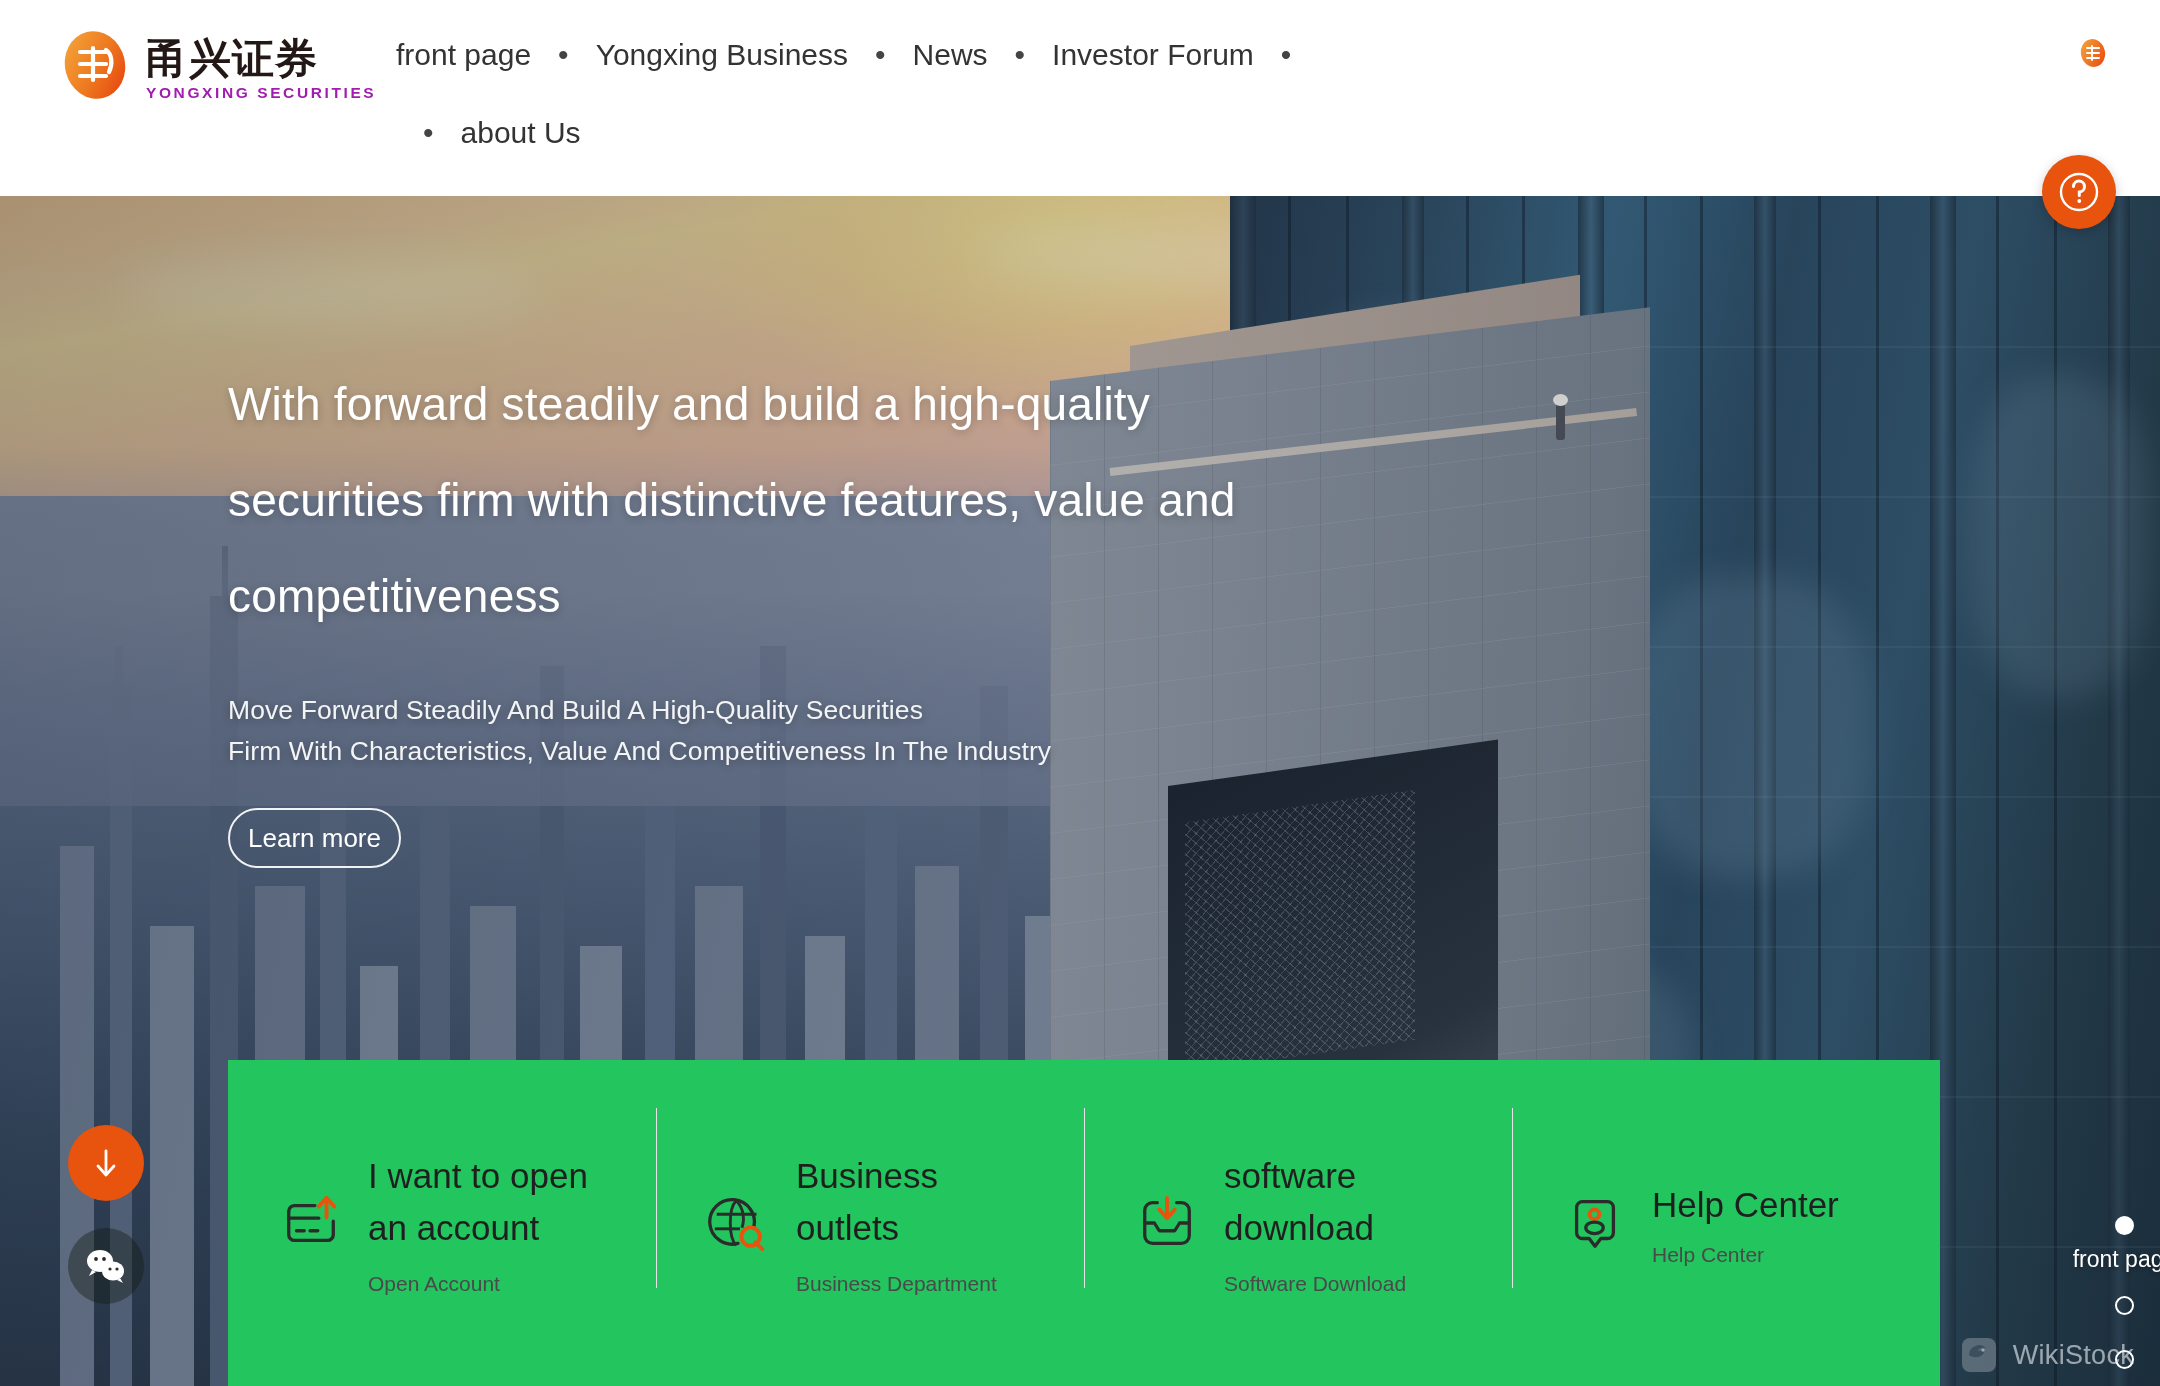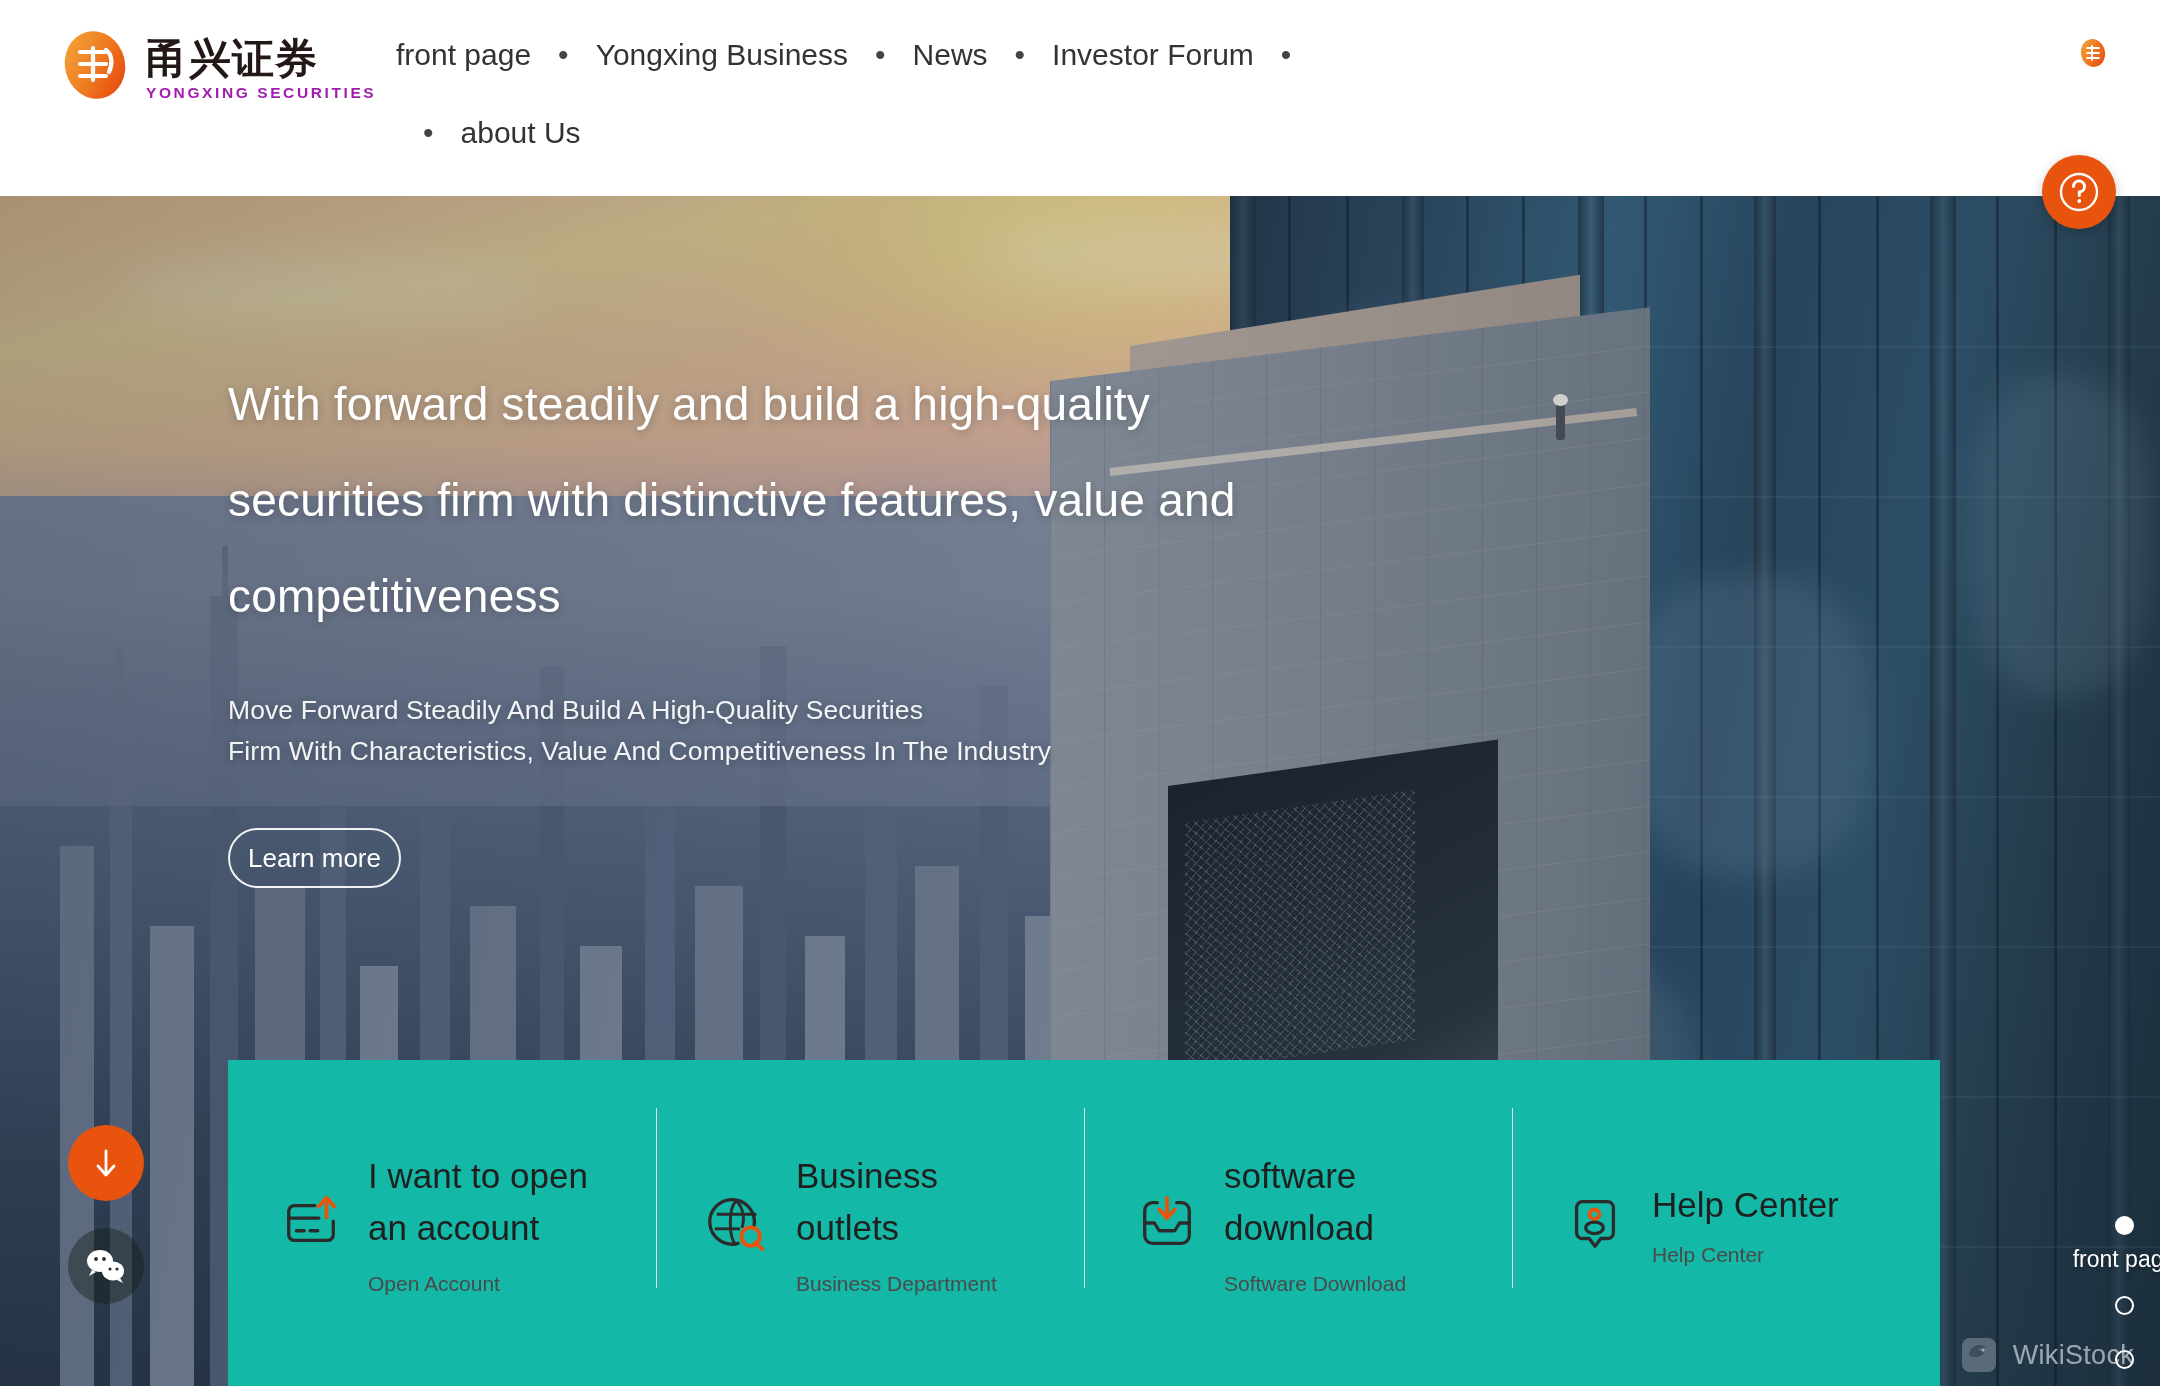--- a/index.html
+++ b/index.html
@@ -170,21 +170,21 @@
     font-size: 46px; color: #ffffff; font-weight: 400;
     line-height: 96px; letter-spacing: .2px;
     text-shadow: 0 2px 9px rgba(0,0,0,.24);
   }
   #hero-sub {
     margin-top: 46px; font-size: 26.5px; color: #f3f4f6;
     line-height: 41px; letter-spacing: .1px;
     text-shadow: 0 2px 8px rgba(0,0,0,.3);
   }
   #learn-more {
-    margin-top: 56px; width: 173px; height: 60px;
+    margin-top: 36px; width: 173px; height: 60px;
     border: 2px solid rgba(255,255,255,.92); border-radius: 32px;
     color: #ffffff; font-size: 26px;
     display: flex; align-items: center; justify-content: center;
     cursor: pointer; background: transparent;
   }
 
   
   #pager { position: absolute; right: 26px; top: 1020px; z-index: 20; }
   .pager-slot {
     position: relative; height: 54px; display: flex; align-items: flex-start; justify-content: center;
@@ -216,21 +216,21 @@
   }
   #wechat-fab {
     position: absolute; left: 68px; top: 1228px; width: 76px; height: 76px;
     border-radius: 50%; background: rgba(20,28,22,.42); z-index: 30;
     display: flex; align-items: center; justify-content: center; cursor: pointer;
   }
 
   
   #cards {
     position: absolute; left: 228px; top: 1060px; width: 1712px; height: 326px;
-    background: #14b8a6; z-index: 25; display: flex;
+    background: #22c55e; z-index: 25; display: flex;
   }
   .card {
     flex: 1 1 0; position: relative;
     display: flex; align-items: center; gap: 26px;
     padding: 0 0 0 52px; cursor: pointer;
   }
   .card + .card::before {
     content: ""; position: absolute; left: 0; top: 48px;
     width: 1px; height: 180px; background: #e4e4e6;
   }

